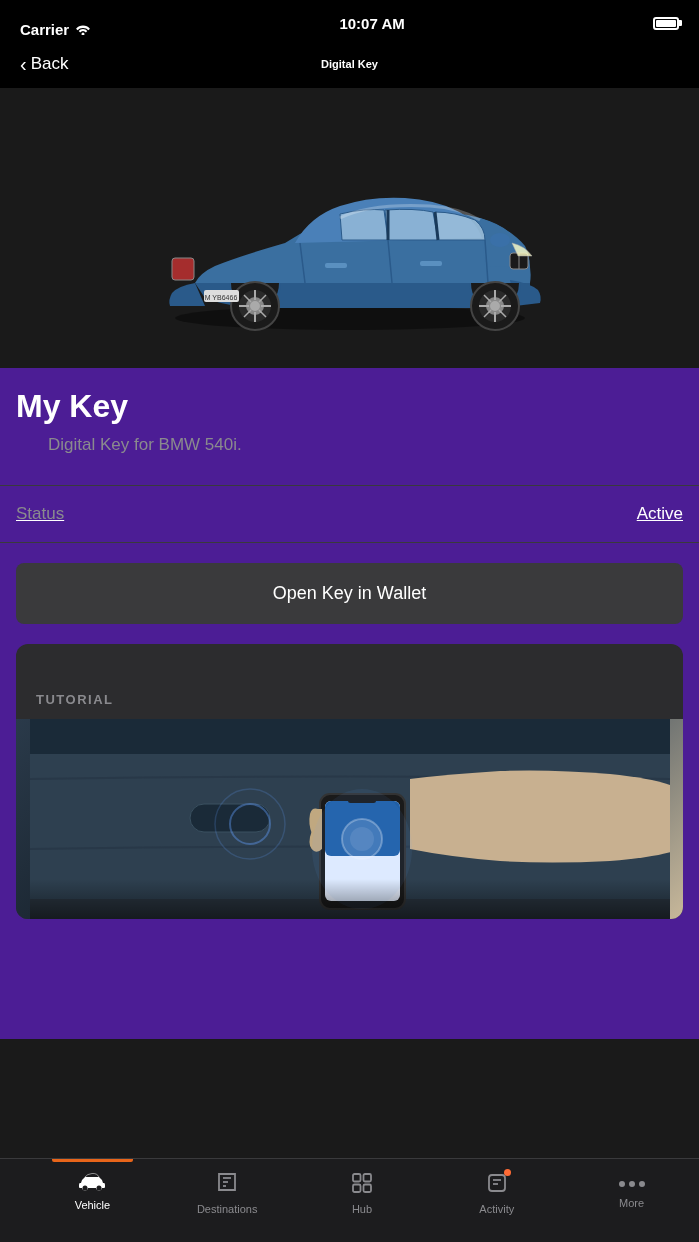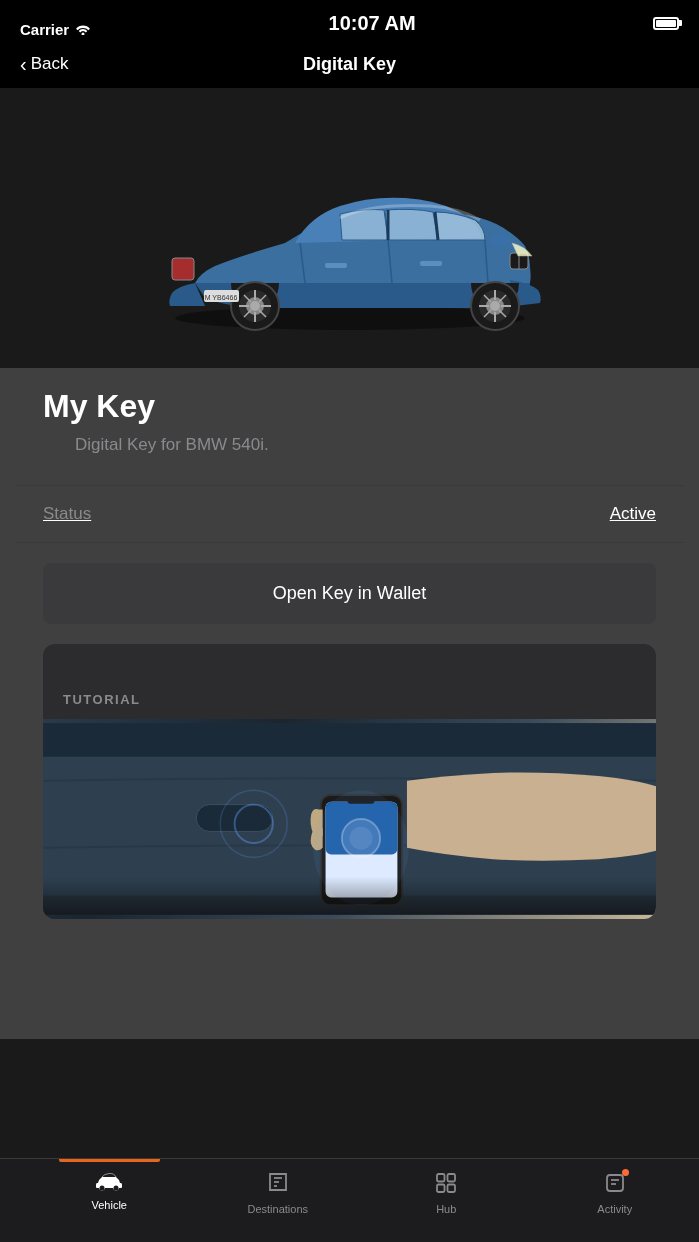--- a/index.html
+++ b/index.html
@@ -25,21 +25,21 @@
     .status-left {
       font-size: 15px;
       font-weight: 600;
       color: #fff;
       display: flex;
       align-items: center;
       gap: 6px;
       margin-top: 12px;
     }
     .status-center {
-      font-size: 20px;
+      font-size: 15px;
       font-weight: 600;
       color: #fff;
     }
     .status-right {
       display: flex;
       align-items: center;
       gap: 6px;
     }
     .battery-icon {
       width: 26px;
@@ -87,39 +87,39 @@
       cursor: pointer;
     }
     .back-chevron {
       font-size: 20px;
       line-height: 1;
     }
     .nav-title {
       position: absolute;
       left: 50%;
       transform: translateX(-50%);
-      font-size: 18px;
+      font-size: 11px;
       font-weight: 600;
       color: #fff;
     }
 
     
     .car-image-area {
       background: #1a1a1a;
       display: flex;
       justify-content: center;
       align-items: center;
       padding: 30px 20px 20px;
       min-height: 280px;
     }
 
     
     .content-area {
-      background: #404040;
-      padding: 20px 43px 0;
+      background: #4c1d95;
+      padding: 20px 16px 0;
     }
 
     .key-title {
       font-size: 32px;
       font-weight: 700;
       color: #fff;
       margin-bottom: 10px;
     }
 
     .key-subtitle {
@@ -516,13 +516,23 @@
       <svg width="24" height="24" viewBox="0 0 24 24" fill="none" stroke="#8a8a8e" stroke-width="1.8" xmlns="http://www.w3.org/2000/svg">
         <rect x="4" y="4" width="16" height="16" rx="3"></rect>
         <path d="M8 9 L16 9"></path>
         <path d="M8 13 L13 13"></path>
       </svg>
       <div class="notif-dot"></div>
     </div>
     <span class="tab-label">Activity</span>
   </div>
 
+  <div class="tab-item">
+    <div class="tab-icon">
+      <svg width="28" height="10" viewBox="0 0 28 10" fill="#8a8a8e" xmlns="http://www.w3.org/2000/svg">
+        <circle cx="4" cy="5" r="3"></circle>
+        <circle cx="14" cy="5" r="3"></circle>
+        <circle cx="24" cy="5" r="3"></circle>
+      </svg>
+    </div>
+    <span class="tab-label">More</span>
+  </div>
 </div>
 
 </body></html>

